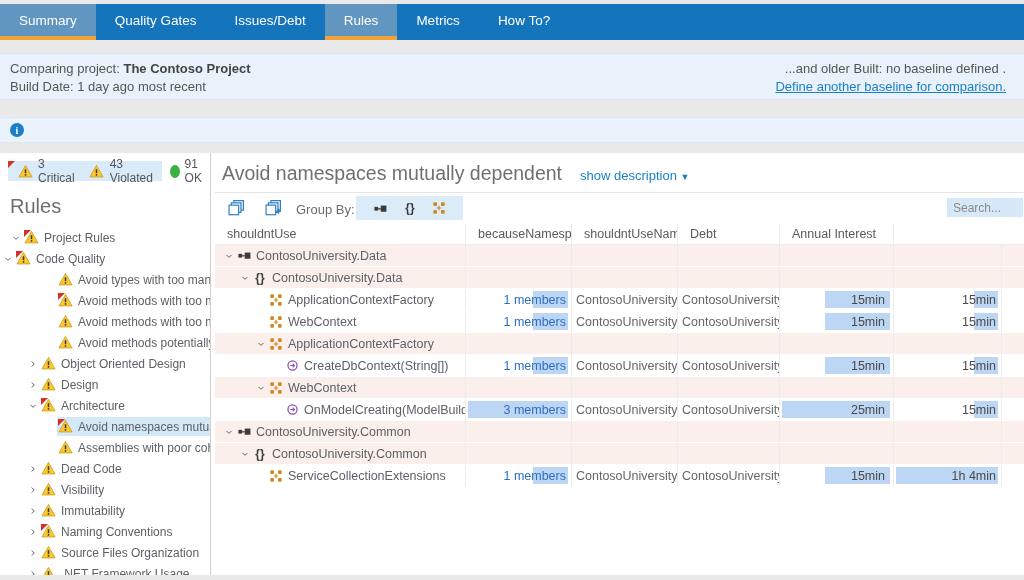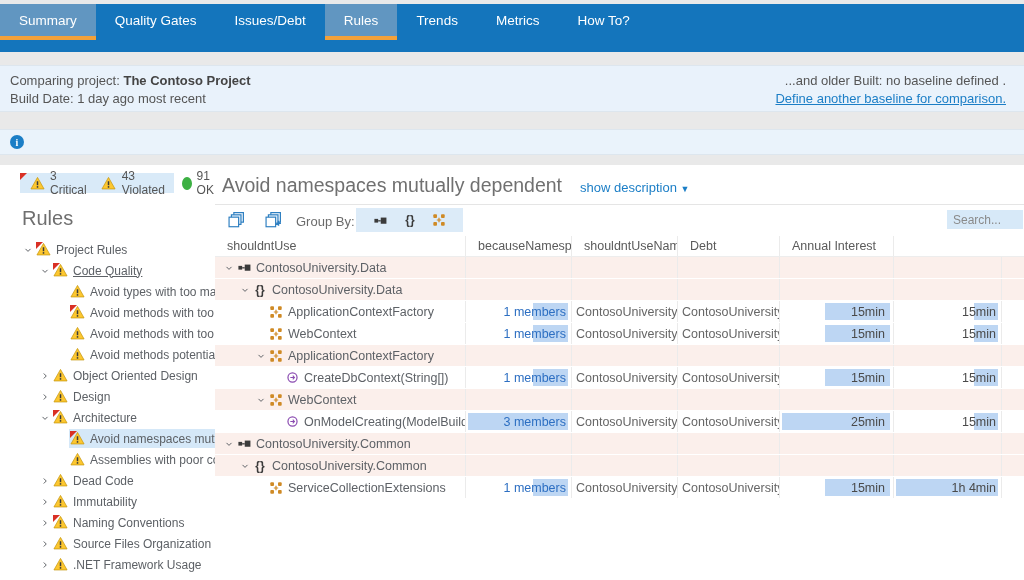--- a/index.html
+++ b/index.html
@@ -1,20 +1,20 @@
 <!DOCTYPE html>
 <html><head>
 <meta charset="utf-8">
 <style>
   * { margin:0; padding:0; box-sizing:border-box; }
   html,body { width:1024px; height:580px; overflow:hidden; }
   body { font-family:"Liberation Sans", sans-serif; background:#e9e9e9; color:#555; }
 
   
-  .navbar { margin-top:4px; height:48px; background:#1475bc; display:flex; }
+  .navbar { margin-top:4px; height:36px; background:#1475bc; display:flex; }
   .tab { height:36px; display:flex; align-items:center; padding:0 19px; color:#fff;
          font-size:13.5px; cursor:pointer; border-bottom:4px solid transparent; }
   .tab.hl { background:#6196c1; border-bottom-color:#f3a13a; }
 
   
   .cmpbar { margin-top:13px; height:47px; background:#e9f2fb; border-top:1px solid #dde6ee;
             border-bottom:1px solid #dde6ee; display:flex; justify-content:space-between;
             padding:6px 18px 0 10px; font-size:13px; color:#555; }
   .cmpbar .lines div { line-height:18px; }
   .cmpbar .right { text-align:right; }
@@ -24,21 +24,21 @@
   
   .notice { margin-top:17px; height:26px; background:#eaf3fb; border-top:1px solid #dde6ee;
             border-bottom:1px solid #dde6ee; display:flex; align-items:center; padding-left:10px;
             font-size:13px; color:#555; }
   .info-ic { width:14px; height:14px; border-radius:50%; background:#1b7ec6; color:#fff;
              font-size:10px; font-weight:bold; display:inline-flex; align-items:center;
              justify-content:center; margin-right:7px; font-family:"Liberation Serif", serif; }
 
   
   .content { position:relative; margin-top:10px; height:422px; background:#fff; }
-  .leftpanel { position:absolute; left:12px; top:0; bottom:0; width:211px; background:#fff;
+  .leftpanel { position:absolute; left:0; top:0; bottom:0; width:211px; background:#fff;
                border-right:1px solid #cfcfcf; overflow:hidden; }
   .rightpanel { position:absolute; left:215px; right:0; top:0; bottom:0; background:#fff; overflow:hidden; }
 
   
   .badges { margin:4px 0 0 8px; display:flex; align-items:center; }
   .badge-box { position:relative; display:inline-flex; align-items:center; height:20px;
                background:#d9eaf8; padding:0 9px; gap:14px; }
   .badge-box::before { content:""; position:absolute; left:0; top:0; border-style:solid;
                        border-width:7px 7px 0 0; border-color:#d93025 transparent transparent transparent; }
   .badge { display:inline-flex; align-items:center; gap:5px; font-size:12px; color:#555; cursor:pointer; }
@@ -99,21 +99,20 @@
   .ztop { position:relative; z-index:1; }
 </style>
 </head>
 <body>
 
 <nav class="navbar" id="navbar">
     <div class="tab hl">Summary</div>
     <div class="tab">Quality Gates</div>
     <div class="tab">Issues/Debt</div>
     <div class="tab hl">Rules</div>
-    <div class="tab">Trends</div>
     <div class="tab">Metrics</div>
     <div class="tab">How To?</div>
   </nav>
 
 <section class="cmpbar">
   <div class="lines">
     <div><span>Comparing project: </span><b>The Contoso Project</b></div>
     <div>Build Date: 1 day ago most recent</div>
   </div>
   <div class="lines right">
@@ -169,21 +168,21 @@
               <svg width="15" height="15" viewBox="0 0 16 16" xmlns="http://www.w3.org/2000/svg">
                 <path d="M8 1.5 L15 13.8 H1 Z" fill="#fdc72f" stroke="#c79810" stroke-width="0.8"></path>
    <rect x="7.2" y="5.6" width="1.6" height="4.2" fill="#3a3a3a"></rect>
    <rect x="7.2" y="10.8" width="1.6" height="1.7" fill="#3a3a3a"></rect>
                 <path d="M0 0 H7.5 L0 7.5 Z" fill="#d93025"></path>
               </svg>
             </span>
             <span class="tlabel">Project Rules</span>
           </span>
         </div>
-        <div class="trow" style="padding-left: 25px; text-decoration: underline;">
+        <div class="trow" style="">
           <span class="chev">
             <svg width="10" height="10" viewBox="0 0 16 16" xmlns="http://www.w3.org/2000/svg">
               <path d="M4 6.2 L8 10.2 L12 6.2" fill="none" stroke="#5f6368" stroke-width="1.6"></path>
             </svg>
           </span>
           <span class="twrap">
             <span class="gicon">
               <svg width="15" height="15" viewBox="0 0 16 16" xmlns="http://www.w3.org/2000/svg">
                 <path d="M8 1.5 L15 13.8 H1 Z" fill="#fdc72f" stroke="#c79810" stroke-width="0.8"></path>
    <rect x="7.2" y="5.6" width="1.6" height="4.2" fill="#3a3a3a"></rect>
@@ -334,20 +333,37 @@
           </span>
           <span class="twrap">
             <span class="gicon">
               <svg width="15" height="15" viewBox="0 0 16 16" xmlns="http://www.w3.org/2000/svg">
                 <path d="M8 1.5 L15 13.8 H1 Z" fill="#fdc72f" stroke="#c79810" stroke-width="0.8"></path>
    <rect x="7.2" y="5.6" width="1.6" height="4.2" fill="#3a3a3a"></rect>
    <rect x="7.2" y="10.8" width="1.6" height="1.7" fill="#3a3a3a"></rect>
               </svg>
             </span>
             <span class="tlabel">Dead Code</span>
+          </span>
+        </div>
+        <div class="trow" style="padding-left: 25px;">
+          <span class="chev">
+            <svg width="10" height="10" viewBox="0 0 16 16" xmlns="http://www.w3.org/2000/svg">
+              <path d="M6 4 L10 8 L6 12" fill="none" stroke="#5f6368" stroke-width="1.6"></path>
+            </svg>
+          </span>
+          <span class="twrap">
+            <span class="gicon">
+              <svg width="15" height="15" viewBox="0 0 16 16" xmlns="http://www.w3.org/2000/svg">
+                <path d="M8 1.5 L15 13.8 H1 Z" fill="#fdc72f" stroke="#c79810" stroke-width="0.8"></path>
+   <rect x="7.2" y="5.6" width="1.6" height="4.2" fill="#3a3a3a"></rect>
+   <rect x="7.2" y="10.8" width="1.6" height="1.7" fill="#3a3a3a"></rect>
+              </svg>
+            </span>
+            <span class="tlabel">Visibility</span>
           </span>
         </div>
         <div class="trow" style="padding-left: 25px;">
           <span class="chev">
             <svg width="10" height="10" viewBox="0 0 16 16" xmlns="http://www.w3.org/2000/svg">
               <path d="M6 4 L10 8 L6 12" fill="none" stroke="#5f6368" stroke-width="1.6"></path>
             </svg>
           </span>
           <span class="twrap">
             <span class="gicon">

